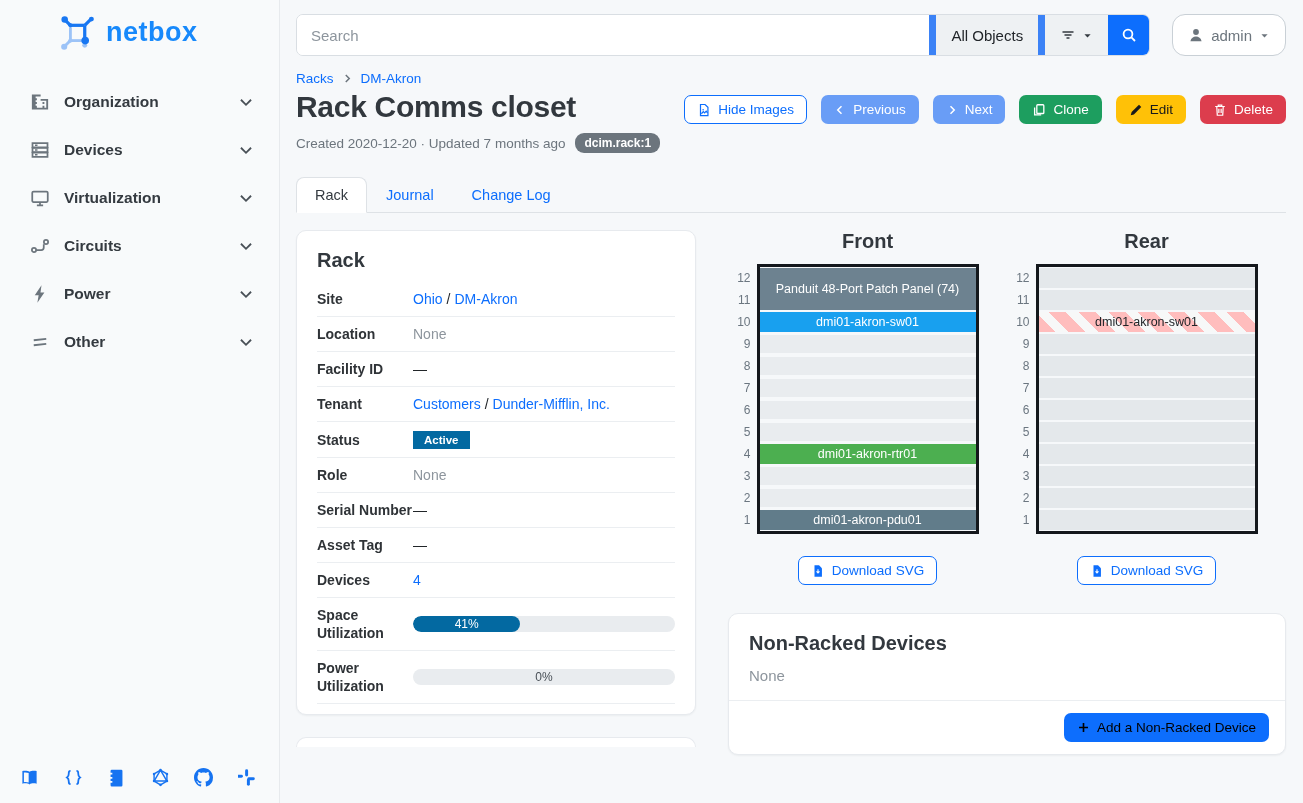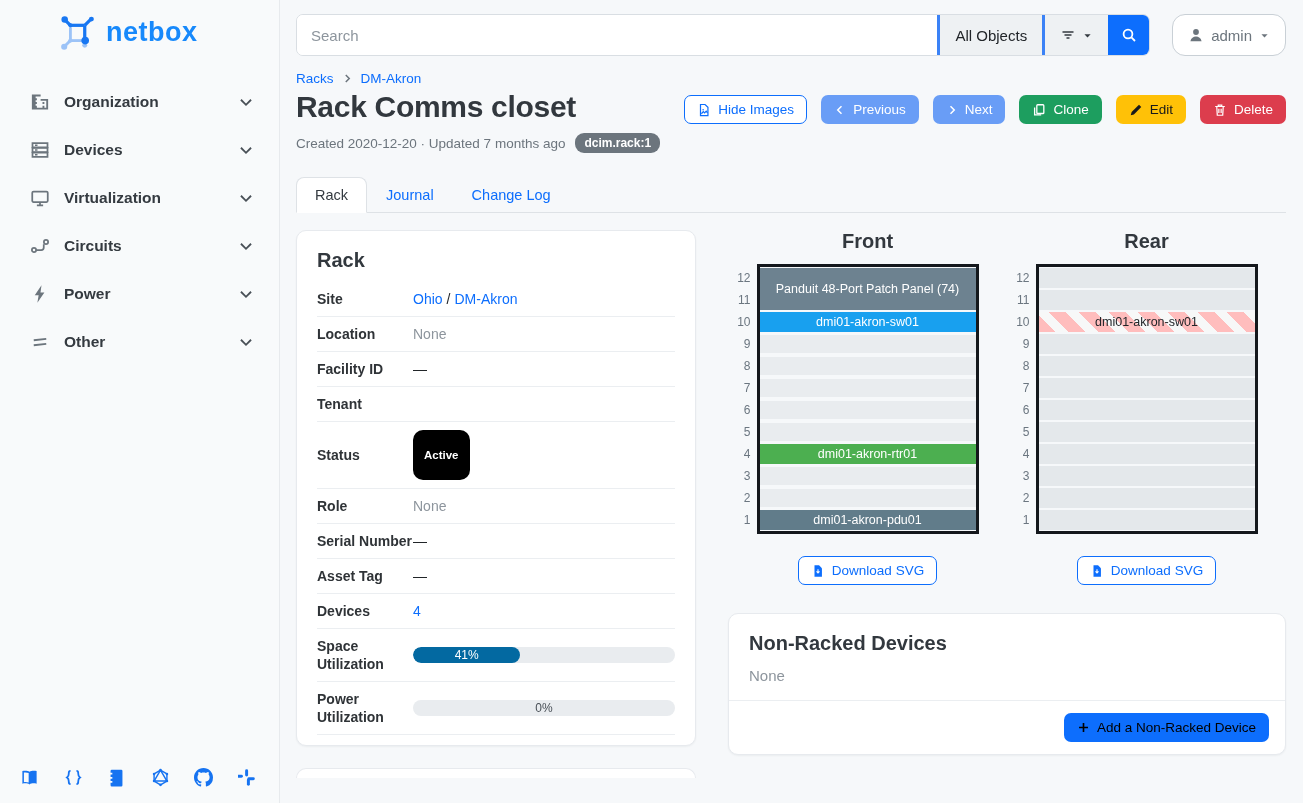--- a/index.html
+++ b/index.html
@@ -20,21 +20,21 @@
   .side-footer .ficon { color:#1673f1; width:19px; height:19px; display:inline-block; cursor:pointer; }
 
   
   .main { position:absolute; left:280px; top:0; width:1023px; height:803px; padding:14px 17px 0 16px; overflow:hidden; }
 
   
   .topbar { display:flex; align-items:stretch; }
   .search-group { flex:1; display:flex; height:42px; background:#fff; border:1px solid #d9dee3; border-radius:7px; overflow:hidden; }
   .search-input { flex:1; border:none; outline:none; padding:0 14px; font-size:15px; color:#212529; background:#fff; font-family:"Liberation Sans",sans-serif; }
   .search-input::placeholder { color:#8d959d; }
-  .seg { display:flex; align-items:center; background:#eef1f3; border-left:3px solid #3b82f6; padding:0 15px; font-size:15px; color:#212529; cursor:pointer; }
+  .seg { display:flex; align-items:center; background:#eef1f3; border-left:7px solid #3b82f6; padding:0 15px; font-size:15px; color:#212529; cursor:pointer; }
   .seg.filter { gap:6px; color:#343a40; }
   .search-btn { width:41px; background:#0d6efd; border:none; display:flex; align-items:center; justify-content:center; color:#fff; cursor:pointer; }
   .user-btn { margin-left:22px; display:flex; align-items:center; gap:7px; background:#fff; border:1px solid #c9d0d6; border-radius:13px; padding:0 15px; height:42px; color:#6c757d; font-size:15px; cursor:pointer; }
 
   
   .breadcrumb { margin-top:15px; font-size:13.5px; display:flex; align-items:center; gap:8px; }
   .crumb-sep { color:#6c757d; font-size:12px; }
   .title-row { display:flex; align-items:flex-start; margin-top:4px; }
   h1.page-title { font-size:30px; font-weight:700; color:#32383e; letter-spacing:-.3px; }
   .actions { margin-left:auto; display:flex; gap:14px; margin-top:5px; }
@@ -60,21 +60,21 @@
   .card { background:#fff; border:1px solid #e7eaee; border-radius:10px; box-shadow:0 1px 2px rgba(20,30,40,.05); }
 
   
   .panel-title { font-size:20px; font-weight:700; color:#32383e; padding:18px 20px 10px; }
   .kv-table { padding:0 20px 10px; }
   .kv-row { display:flex; padding:8px 0; border-bottom:1px solid #ebeef1; align-items:center; }
   .kv-label { width:96px; flex:0 0 96px; font-weight:700; color:#2f3337; line-height:18px; }
   .kv-value { flex:1; line-height:18px; }
   .muted { color:#8d959d; }
   .sep { padding:0 4px; color:#212529; }
-  .badge-status { background:#000000; color:#fff; font-size:11.5px; font-weight:700; padding:16px 11px; border-radius:10px; display:inline-block; }
+  .badge-status { background:#0369a1; color:#fff; font-size:11.5px; font-weight:700; padding:0 11px; border-radius:0; display:inline-block; }
   .progress { background:#e9ecef; border-radius:8px; height:16px; width:100%; position:relative; overflow:hidden; font-size:12px; }
   .progress-fill { background:#0369a1; height:100%; border-radius:8px; color:#fff; text-align:center; line-height:16px; }
   .progress-label { position:absolute; inset:0; text-align:center; line-height:16px; color:#495057; }
   .card-stub { margin-top:22px; height:10px; background:#fff; border:1px solid #e7eaee; border-bottom:none; border-radius:10px 10px 0 0; }
 
   
   .elev-row { display:flex; }
   .elev-col { flex:1; display:flex; flex-direction:column; align-items:center; }
   .elev-title { font-size:20px; font-weight:700; color:#32383e; margin-bottom:11px; }
   .rack-wrap { position:relative; }
@@ -399,20 +399,23 @@
           <div class="kv-row">
             <div class="kv-label">Location</div>
             <div class="kv-value muted">None</div>
           </div>
           <div class="kv-row">
             <div class="kv-label">Facility ID</div>
             <div class="kv-value">—</div>
           </div>
           <div class="kv-row">
             <div class="kv-label">Tenant</div>
+            <div class="kv-value">
+              <a>Customers</a><span class="sep">/</span><a>Dunder-Mifflin, Inc.</a>
+            </div>
           </div>
           <div class="kv-row">
             <div class="kv-label">Status</div>
             <div class="kv-value"><span class="badge-status">Active</span></div>
           </div>
           <div class="kv-row">
             <div class="kv-label">Role</div>
             <div class="kv-value muted">None</div>
           </div>
           <div class="kv-row">

